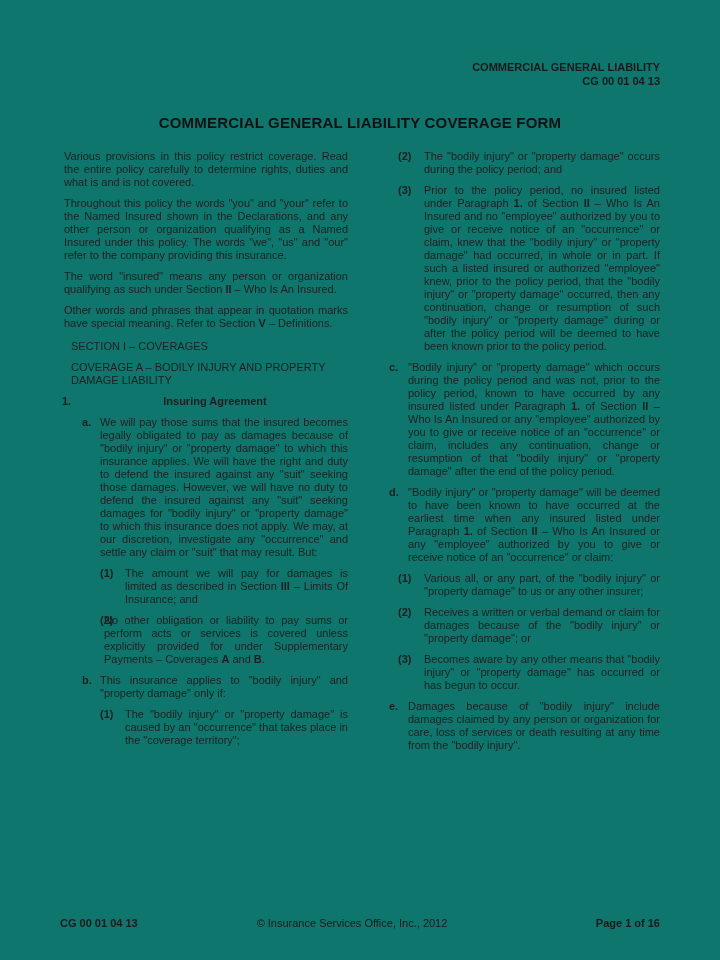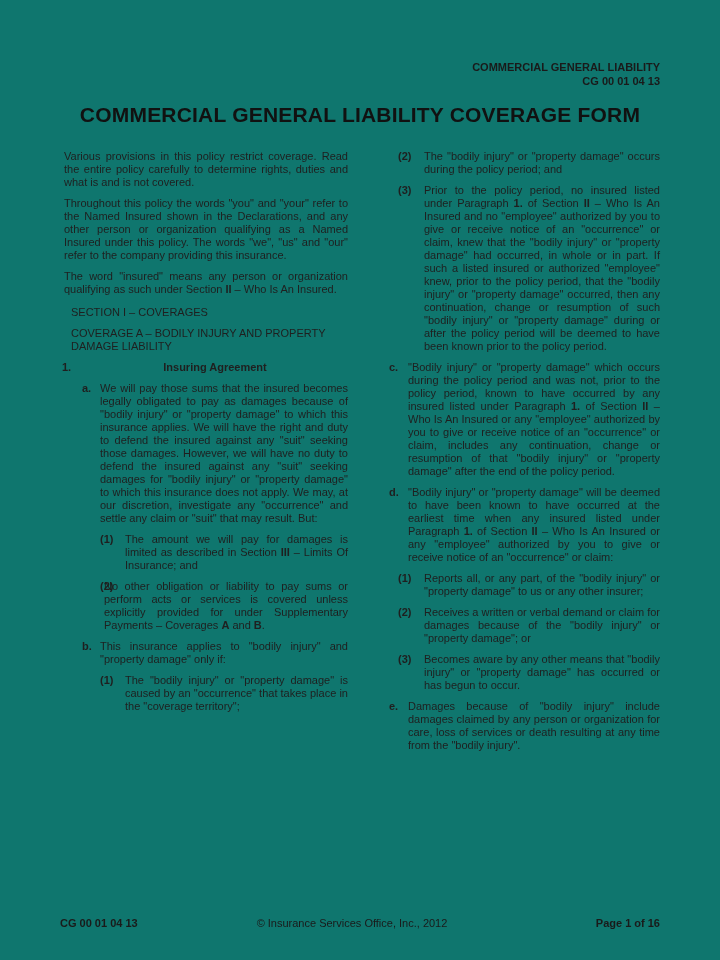--- a/index.html
+++ b/index.html
@@ -21,25 +21,25 @@
     top: 60px;
     right: 60px;
     text-align: right;
     font-size: 11px;
     font-weight: bold;
     line-height: 14px;
     color: #1a1a1a;
   }
   .doc-title {
     position: absolute;
-    top: 103px;
+    top: 114px;
     left: 0;
     width: 720px;
     text-align: center;
-    font-size: 21px;
+    font-size: 15px;
     font-weight: bold;
     color: #111;
     letter-spacing: 0.2px;
   }
   .col {
     position: absolute;
     top: 150px;
     font-size: 11px;
     line-height: 13px;
     text-align: justify;
@@ -94,20 +94,21 @@
     <div>COMMERCIAL GENERAL LIABILITY</div>
     <div>CG 00 01 04 13</div>
   </div>
 
   <div class="doc-title">COMMERCIAL GENERAL LIABILITY COVERAGE FORM</div>
 
   <div class="col col-left">
     <p class="para">Various provisions in this policy restrict coverage. Read the entire policy carefully to determine rights, duties and what is and is not covered.</p>
     <p class="para">Throughout this policy the words "you" and "your" refer to the Named Insured shown in the Declarations, and any other person or organization qualifying as a Named Insured under this policy. The words "we", "us" and "our" refer to the company providing this insurance.</p>
     <p class="para">The word "insured" means any person or organization qualifying as such under Section <b>II</b> – Who Is An Insured.</p>
+    <p class="para">Other words and phrases that appear in quotation marks have special meaning. Refer to Section <b>V</b> – Definitions.</p>
 
     <div class="heading">SECTION I – COVERAGES</div>
     <div class="heading tight">COVERAGE A – BODILY INJURY AND PROPERTY DAMAGE LIABILITY</div>
 
     <div class="li l-n1">
       <span class="mk">1.</span>
       <div class="bold-item">Insuring Agreement</div>
     </div>
 
     <div class="li l-a">
@@ -153,21 +154,21 @@
       <div>"Bodily injury" or "property damage" which occurs during the policy period and was not, prior to the policy period, known to have occurred by any insured listed under Paragraph <b>1.</b> of Section <b>II</b> – Who Is An Insured or any "employee" authorized by you to give or receive notice of an "occurrence" or claim, includes any continuation, change or resumption of that "bodily injury" or "property damage" after the end of the policy period.</div>
     </div>
 
     <div class="li r-a">
       <span class="mk">d.</span>
       <div>"Bodily injury" or "property damage" will be deemed to have been known to have occurred at the earliest time when any insured listed under Paragraph <b>1.</b> of Section <b>II</b> – Who Is An Insured or any "employee" authorized by you to give or receive notice of an "occurrence" or claim:</div>
     </div>
 
     <div class="li r-p1">
       <span class="mk">(1)</span>
-      <div>Reports all, or any part, of the "bodily injury" or "property damage" to us or any other insurer;</div>
+      <div>Various all, or any part, of the "bodily injury" or "property damage" to us or any other insurer;</div>
     </div>
 
     <div class="li r-p1">
       <span class="mk">(2)</span>
       <div>Receives a written or verbal demand or claim for damages because of the "bodily injury" or "property damage"; or</div>
     </div>
 
     <div class="li r-p1">
       <span class="mk">(3)</span>
       <div>Becomes aware by any other means that "bodily injury" or "property damage" has occurred or has begun to occur.</div>

